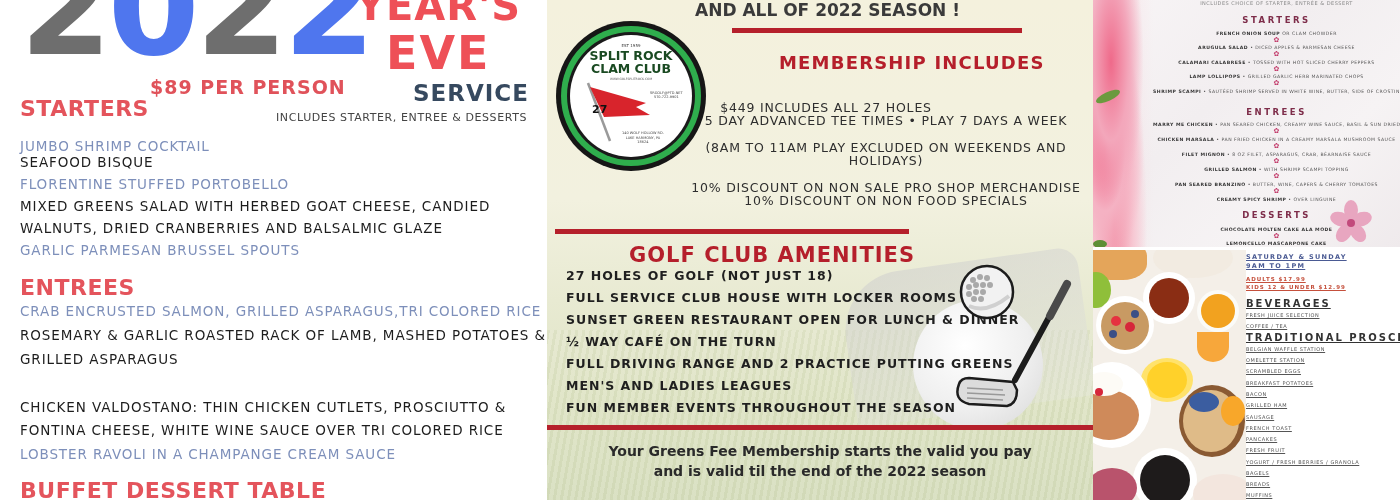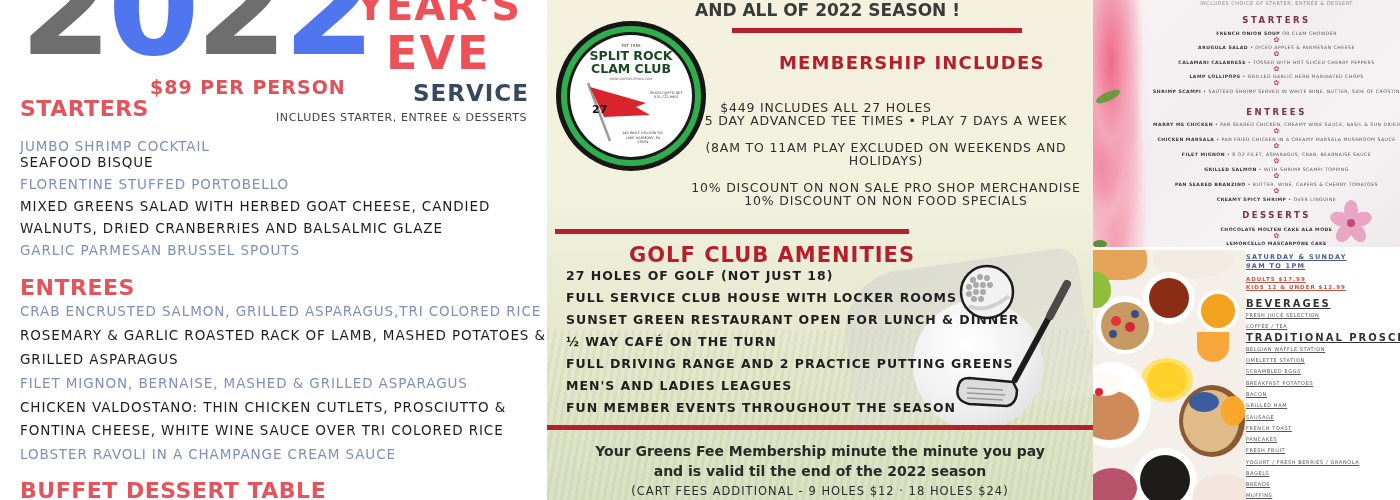--- a/index.html
+++ b/index.html
@@ -92,21 +92,20 @@
   <div class="item dark" style="top:151px">SEAFOOD BISQUE</div>
   <div class="item alt" style="top:173px">FLORENTINE STUFFED PORTOBELLO</div>
   <div class="item dark" style="top:195px">MIXED GREENS SALAD WITH HERBED GOAT CHEESE, CANDIED</div>
   <div class="item dark" style="top:217px">WALNUTS, DRIED CRANBERRIES AND BALSALMIC GLAZE</div>
   <div class="item alt" style="top:239px">GARLIC PARMESAN BRUSSEL SPOUTS</div>
 
   <div class="section-title" style="top:275px">ENTREES</div>
   <div class="item alt" style="top:300px">CRAB ENCRUSTED SALMON, GRILLED ASPARAGUS,TRI COLORED RICE</div>
   <div class="item dark" style="top:324px">ROSEMARY &amp; GARLIC ROASTED RACK OF LAMB, MASHED POTATOES &amp;</div>
   <div class="item dark" style="top:348px">GRILLED ASPARAGUS</div>
-  <div class="item alt" style="top:372px">FILET MIGNON, BERNAISE, MASHED &amp; GRILLED ASPARAGUS</div>
   <div class="item dark" style="top:396px">CHICKEN VALDOSTANO: THIN CHICKEN CUTLETS, PROSCIUTTO &amp;</div>
   <div class="item dark" style="top:419px">FONTINA CHEESE,  WHITE WINE SAUCE OVER TRI COLORED RICE</div>
   <div class="item alt" style="top:443px">LOBSTER RAVOLI IN A CHAMPANGE CREAM SAUCE</div>
 
   <div class="section-title" style="top:478px">BUFFET DESSERT TABLE</div>
 </section>
 
 <section class="golf">
   <div class="grass"></div>
   <div class="clubbg"></div>
@@ -179,23 +178,22 @@
     </g>
     <line x1="120" y1="22" x2="68" y2="118" stroke="#1c1c1c" stroke-width="6" stroke-linecap="round"></line>
     <line x1="120" y1="22" x2="103" y2="54" stroke="#4a4a4a" stroke-width="8" stroke-linecap="round"></line>
     <path d="M12 122 Q6 138 22 142 L60 144 Q70 142 70 128 L66 120 L22 116 Q14 116 12 122 Z" fill="#dcdcdc" stroke="#1c1c1c" stroke-width="2.5"></path>
     <line x1="20" y1="126" x2="56" y2="128" stroke="#999" stroke-width="1.5"></line>
     <line x1="20" y1="131" x2="58" y2="133" stroke="#999" stroke-width="1.5"></line>
     <line x1="20" y1="136" x2="56" y2="138" stroke="#999" stroke-width="1.5"></line>
   </svg>
 
   <div class="redbar" style="left:0; top:425px; width:546px;"></div>
-  <div class="footer1" style="top:440px">Your Greens Fee Membership minute the minute you pay</div>
+  <div class="footer1" style="top:440px">Your Greens Fee Membership starts the valid you pay</div>
   <div class="footer1" style="top:460px">and is valid til the end of the 2022 season</div>
-  <div class="footer2">(CART FEES ADDITIONAL - 9 HOLES $12 · 18 HOLES $24)</div>
 </section>
 
 <section class="vday">
   <div class="flower-strip"></div>
   <div class="leaf"></div>
   <div class="leaf2"></div>
 
   <div class="vtext" style="top:0px; color:#8a8a8a; font-size:5px;">INCLUDES CHOICE OF STARTER, ENTRÉE &amp; DESSERT</div>
 
   <div class="vhead" style="top:15px">STARTERS</div>

